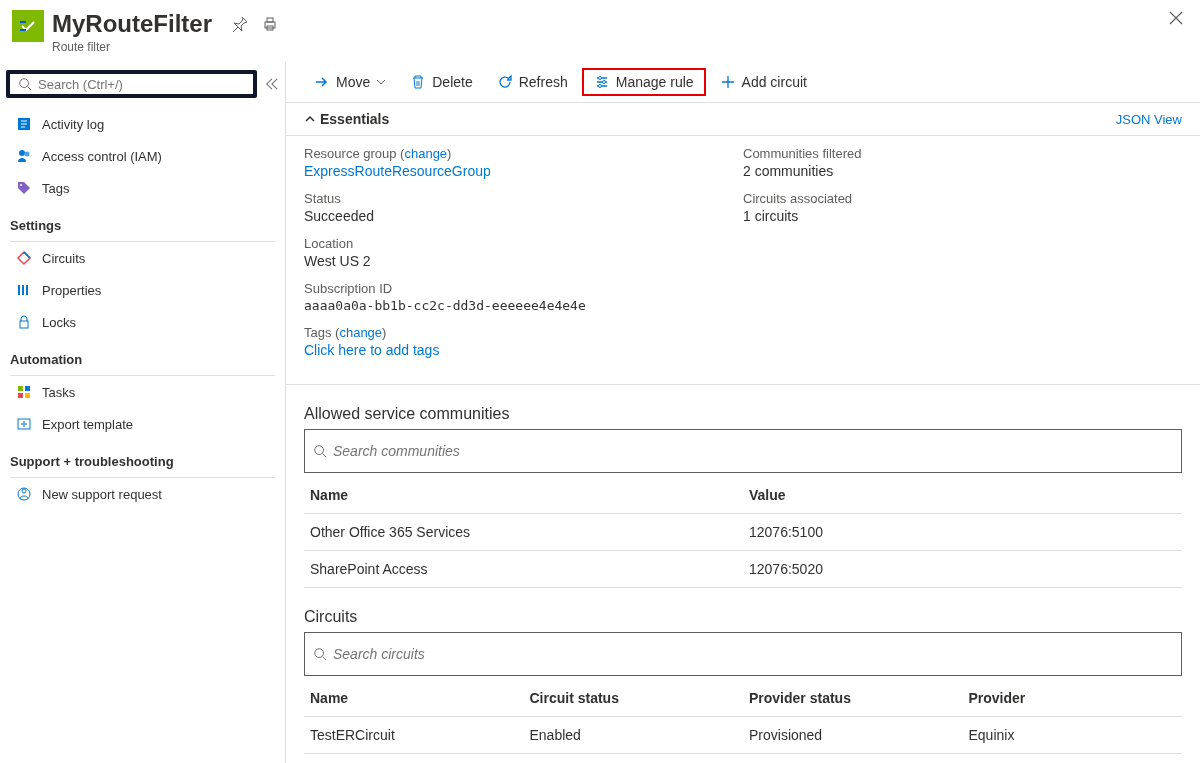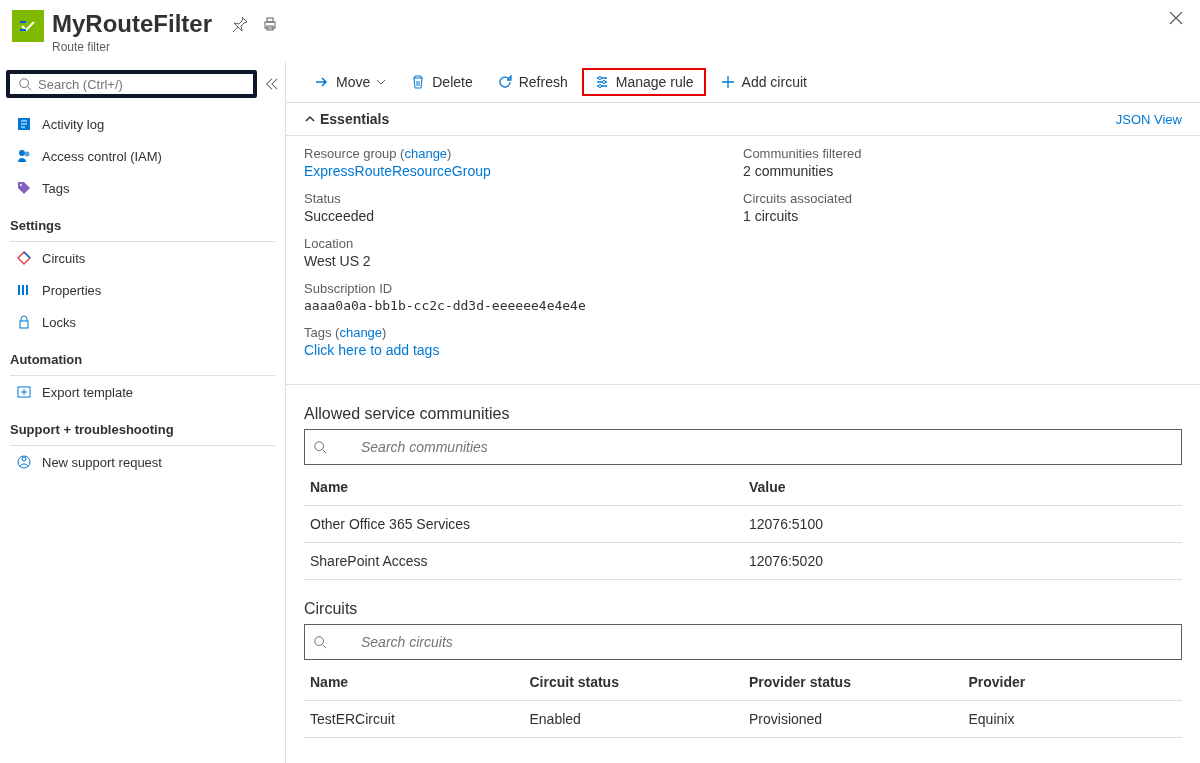--- a/index.html
+++ b/index.html
@@ -44,21 +44,21 @@
 .essentials-body { display: flex; padding: 10px 18px 14px; border-bottom: 1px solid #e1dfdd; }
 .ess-col { flex: 1; }
 .ess-row { margin-bottom: 12px; }
 .ess-label { font-size: 13px; color: #605e5c; }
 .ess-value { font-size: 14px; color: #323130; margin-top: 2px; }
 .ess-value.mono { font-family: Consolas, monospace; font-size: 13px; }
 .link { color: #0078d4; cursor: pointer; }
 
 .section { padding: 10px 18px 0; }
 .section-title { font-size: 16px; font-weight: 400; margin-bottom: 6px; margin-top: 10px; }
-.section-search { display: flex; align-items: center; border: 1px solid #605e5c; padding: 4px 8px; height: 36px; margin-bottom: 4px; gap: 28px; }
+.section-search { display: flex; align-items: center; border: 1px solid #605e5c; padding: 4px 8px; height: 44px; margin-bottom: 4px; }
 .section-search svg { margin-right: 6px; flex-shrink: 0; }
 .section-search input { border: none; outline: none; font-size: 14px; font-style: italic; color: #605e5c; flex: 1; }
 
 table { width: 100%; border-collapse: collapse; }
 th { text-align: left; font-weight: 600; font-size: 14px; padding: 10px 6px; border-bottom: 1px solid #e1dfdd; }
 td { padding: 10px 6px; border-bottom: 1px solid #e1dfdd; font-size: 14px; }
 
 svg { display: block; }
 </style>
 </head>
@@ -172,20 +172,31 @@
           </svg>
         </span>
       <span>Locks</span>
     </div>
 
     <div class="nav-section">Automation</div>
     <div class="nav-divider"></div>
     <div class="nav-item">
       <span class="nav-icon">
           <svg width="16" height="16" viewBox="0 0 16 16">
+            <rect x="2" y="2" width="5" height="5" fill="#7fba00"></rect>
+            <rect x="9" y="2" width="5" height="5" fill="#0078d4"></rect>
+            <rect x="2" y="9" width="5" height="5" fill="#e74856"></rect>
+            <rect x="9" y="9" width="5" height="5" fill="#ffb900"></rect>
+          </svg>
+        </span>
+      <span>Tasks</span>
+    </div>
+    <div class="nav-item">
+      <span class="nav-icon">
+          <svg width="16" height="16" viewBox="0 0 16 16">
             <rect x="2" y="3" width="12" height="10" fill="none" stroke="#0078d4"></rect>
             <path d="M5 8h6M8 5v6" stroke="#0078d4"></path>
           </svg>
         </span>
       <span>Export template</span>
     </div>
 
     <div class="nav-section">Support + troubleshooting</div>
     <div class="nav-divider"></div>
     <div class="nav-item">

